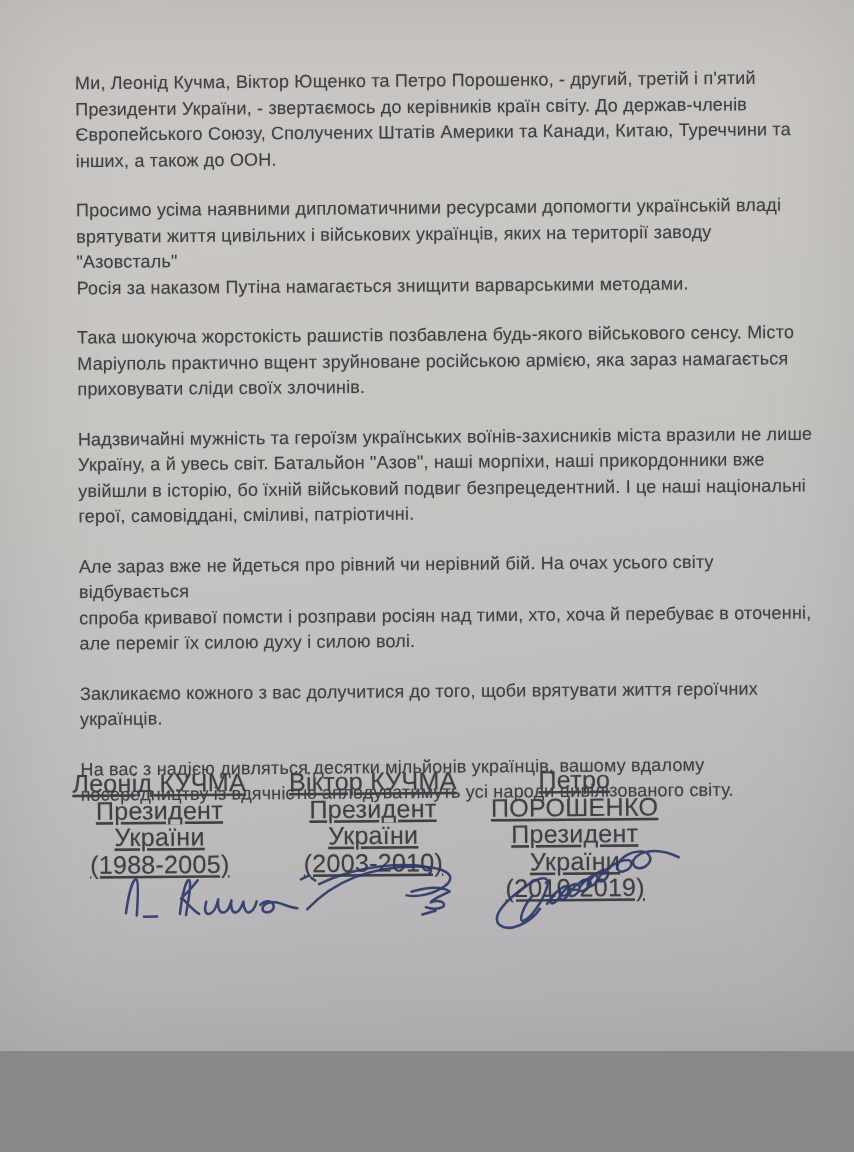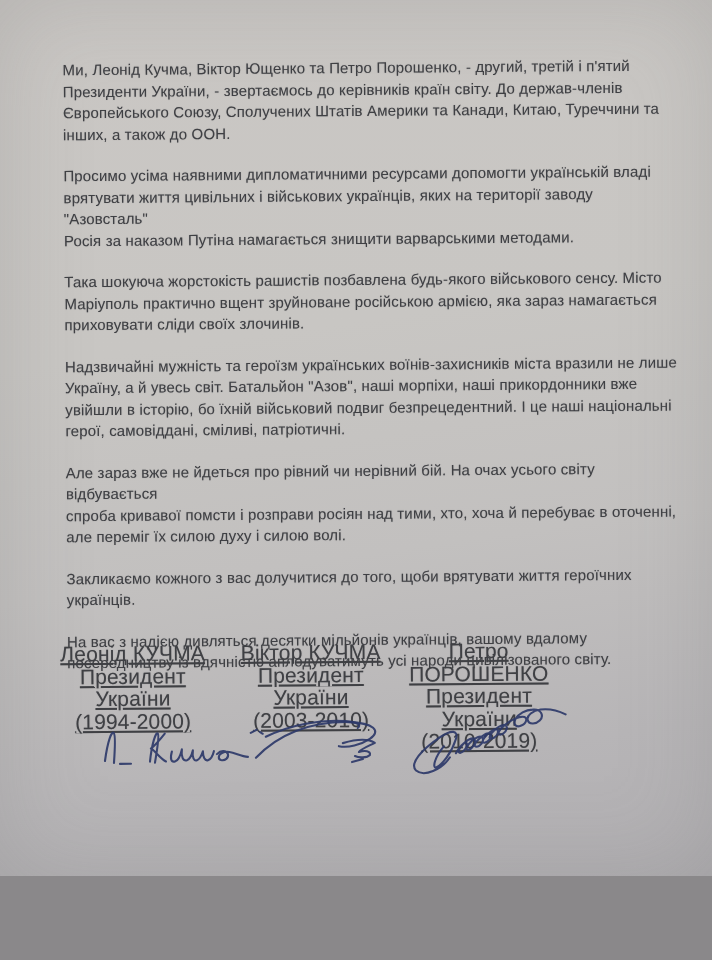--- a/index.html
+++ b/index.html
@@ -63,21 +63,21 @@
     <p class="para">Закликаємо кожного з вас долучитися до того, щоби врятувати життя героїчних
 українців.</p>
     <p class="para">На вас з надією дивляться десятки мільйонів українців, вашому вдалому
 посередництву із вдячністю аплодуватимуть усі народи цивілізованого світу.</p>
 
     <div class="sig-section">
 
       <div class="signatory c1">
         <div>Леонід КУЧМА</div>
         <div>Президент України</div>
-        <div>(1994-2000)</div>
+        <div>(1988-2005)</div>
       </div>
 
       <div class="signatory c2">
         <div>Віктор КУЧМА</div>
         <div>Президент України</div>
         <div>(2003-2010)</div>
       </div>
 
       <div class="signatory c3">
         <div>Петро ПОРОШЕНКО</div>

